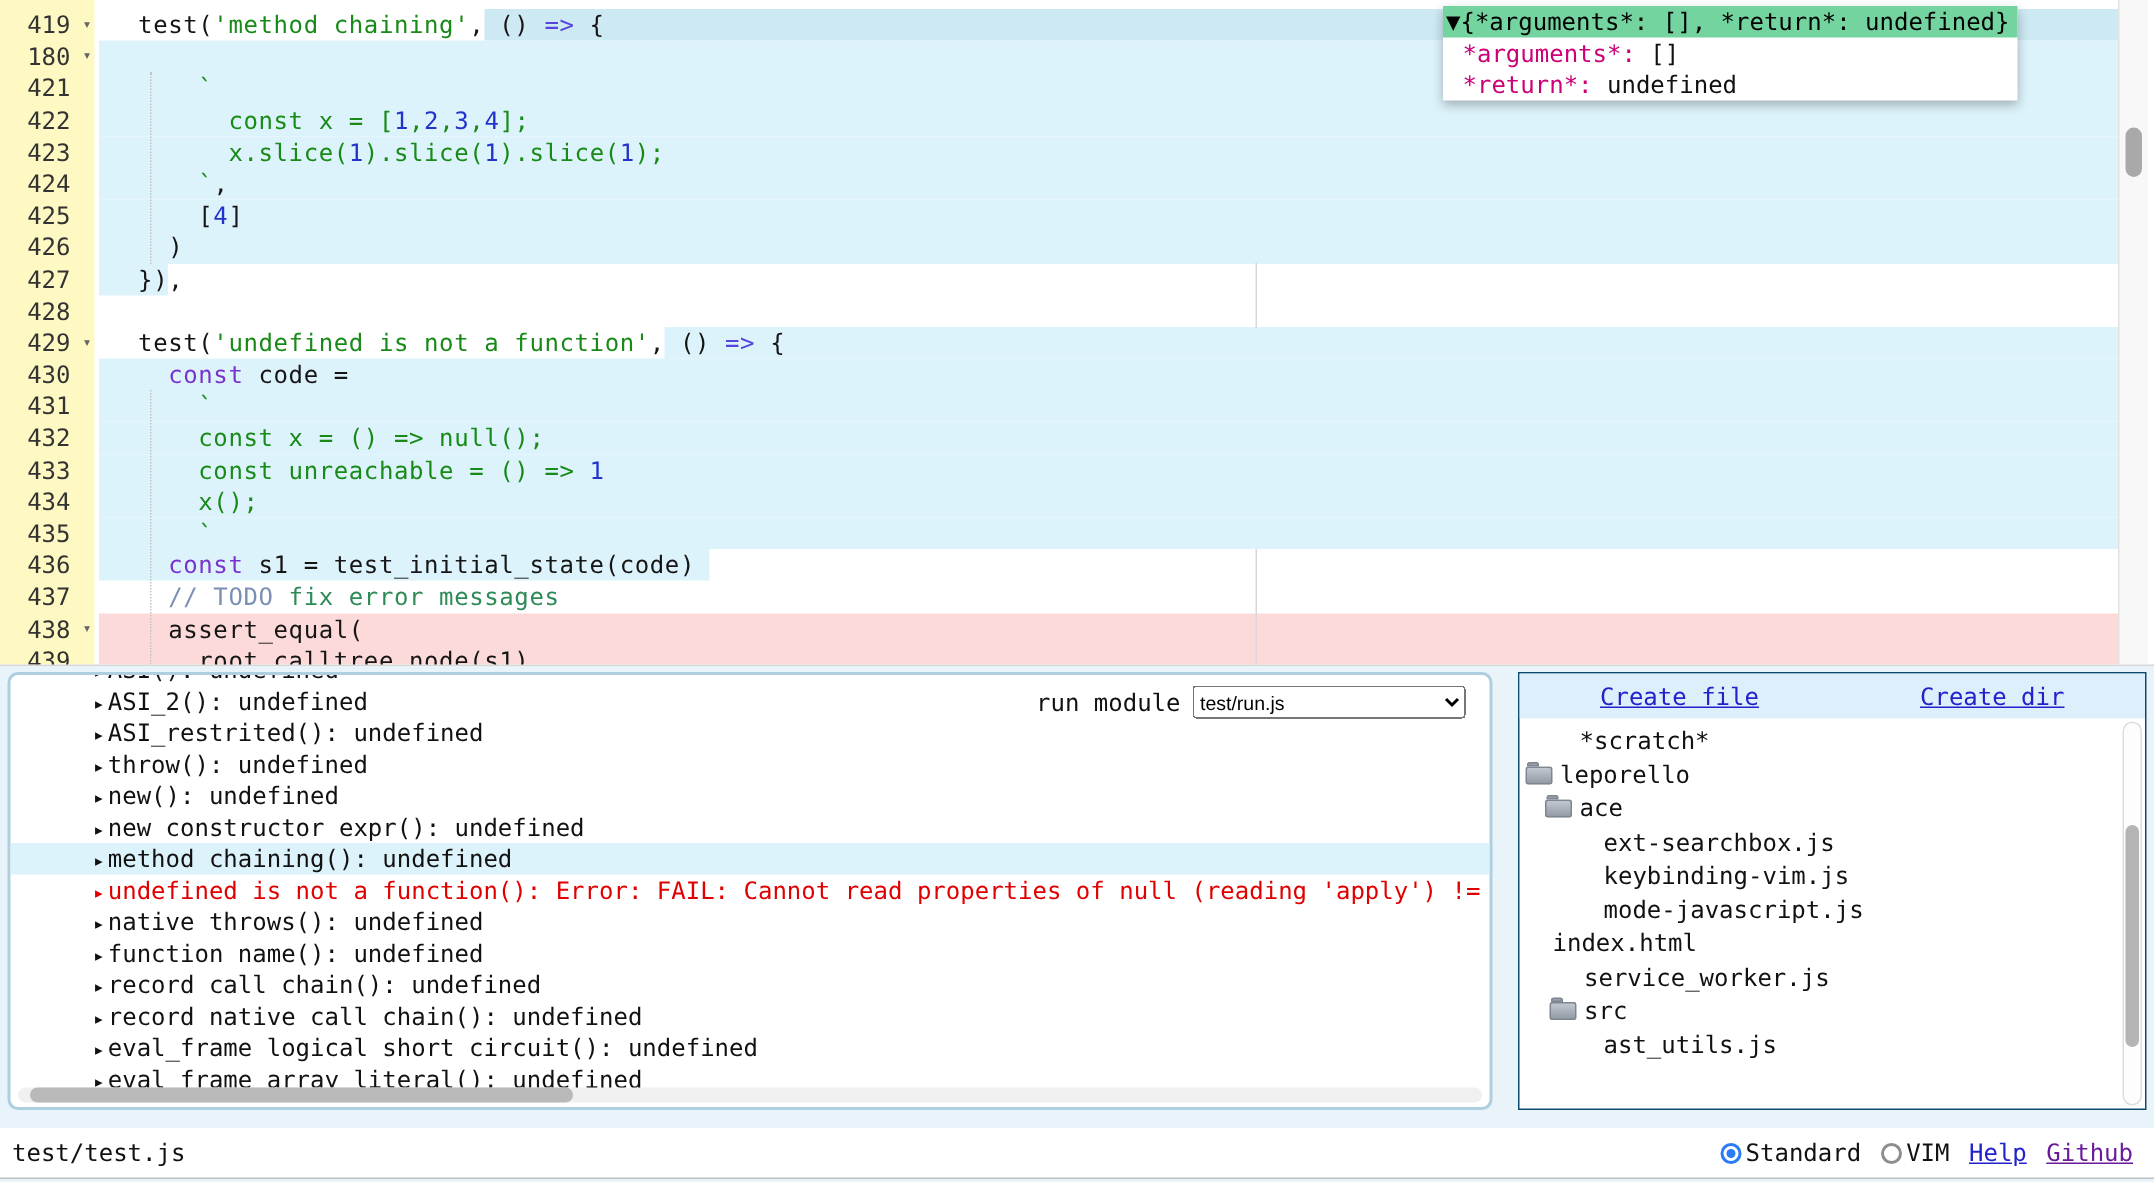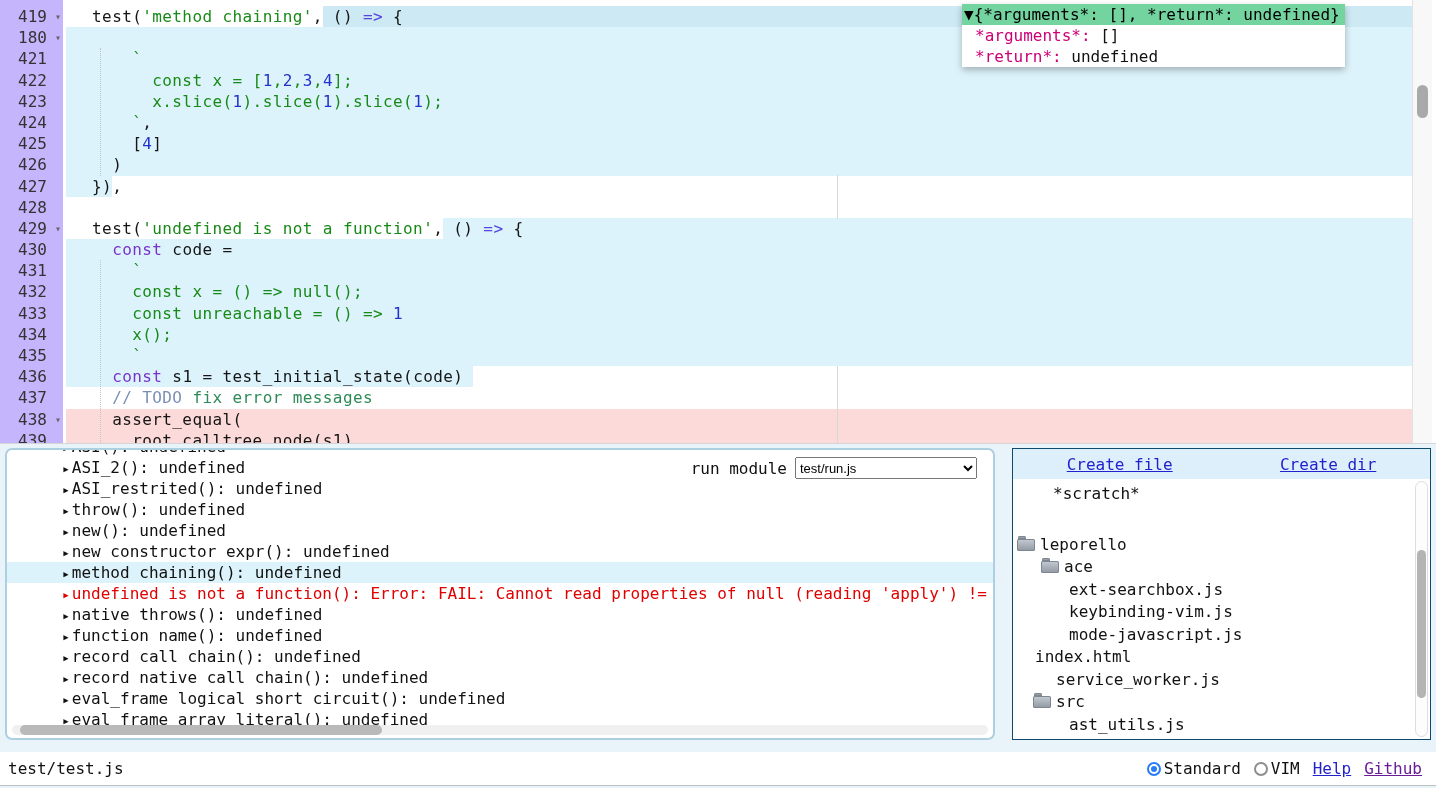--- a/index.html
+++ b/index.html
@@ -2,21 +2,21 @@
 <html style="--c-hlLight: #ddf3fb; --c-hlDark: #cde9f3; --c-hlPink: #fcdada; --c-str: #188a18; --c-kw: #7733cc; --c-arrow: #5544dd; --c-num: #2233cc; --c-cmtTag: #7b8fb5; --c-cmtTxt: #2e8b57; --c-err: #e00000; --c-selGreen: #74d4a0; --c-keyMagenta: #cc0077; --c-linkBlue: #2222cc; --c-linkVisited: #6a1b9a;"><head>
 <meta charset="utf-8">
 <style>
   html,body{margin:0;padding:0;}
   .app{position:relative;width:1436px;height:788px;background:#e9f3fa;overflow:hidden;
        font-family:"DejaVu Sans Mono","Liberation Mono",monospace;}
 
   
   .editor{position:absolute;left:0;top:0;width:1436px;height:443px;background:#fff;
           border-bottom:1px solid #d5d5d5;overflow:hidden;}
-  .gutter{position:absolute;left:0;top:0;width:63px;height:443px;background:#c4b5fd;padding-top:6px;box-sizing:border-box;}
+  .gutter{position:absolute;left:0;top:0;width:63px;height:443px;background:#fef9c3;padding-top:6px;box-sizing:border-box;}
   .grow{position:relative;height:21.2px;line-height:21.2px;font-size:16px;color:#333;
         text-align:right;padding-right:16px;}
   .fold{position:absolute;right:2px;top:0;font-size:10px;color:#666;line-height:21.2px;}
   .code{position:absolute;left:63px;top:0;width:1349px;height:443px;padding-top:6px;box-sizing:border-box;}
   .crow{position:relative;height:21.2px;line-height:21.2px;font-size:16px;letter-spacing:0.4px;white-space:pre;}
   .hl{position:absolute;top:0;bottom:0;z-index:0;}
   .hl-light{background:var(--c-hlLight);}
   .hl-dark{background:var(--c-hlDark);}
   .hl-pink{background:var(--c-hlPink);}
   .ltext{position:relative;z-index:2;padding-left:9px;color:#111;}
@@ -182,22 +182,22 @@
     </div>
   </div>
 
   <div class="files">
     <div class="files-header">
       <a href="#">Create file</a>
       <a href="#">Create dir</a>
     </div>
     <div class="tree" id="tree">
         <div class="titem" style="padding-left: 40px;"><span class="tlabel">*scratch*</span></div>
-        <div class="titem" style="padding-left: 4px; margin-top: 28px;"><span class="ficon"></span><span class="tlabel">leporello</span></div>
-        <div class="titem" style="padding-left: 28px;"><span class="ficon"></span><span class="tlabel">ace</span></div>
+        <div class="titem" style="padding-left: 4px;"><span class="ficon"></span><span class="tlabel">leporello</span></div>
+        <div class="titem" style="padding-left: 17px;"><span class="ficon"></span><span class="tlabel">ace</span></div>
         <div class="titem" style="padding-left: 56px;"><span class="tlabel">ext-searchbox.js</span></div>
         <div class="titem" style="padding-left: 56px;"><span class="tlabel">keybinding-vim.js</span></div>
         <div class="titem" style="padding-left: 56px;"><span class="tlabel">mode-javascript.js</span></div>
         <div class="titem" style="padding-left: 22px;"><span class="tlabel">index.html</span></div>
         <div class="titem" style="padding-left: 43px;"><span class="tlabel">service_worker.js</span></div>
         <div class="titem" style="padding-left: 20px;"><span class="ficon"></span><span class="tlabel">src</span></div>
         <div class="titem" style="padding-left: 56px;"><span class="tlabel">ast_utils.js</span></div>
       </div>
     <div class="vscroll">
       <div class="vthumb"></div>

